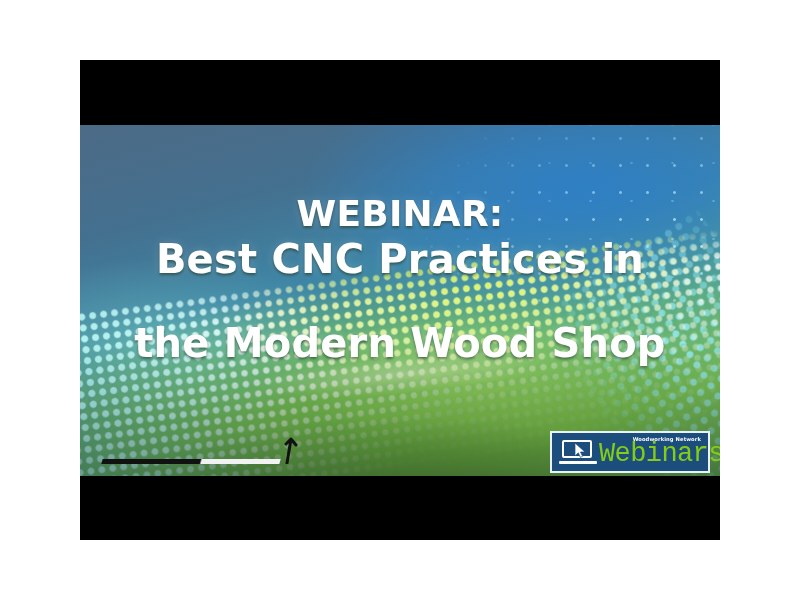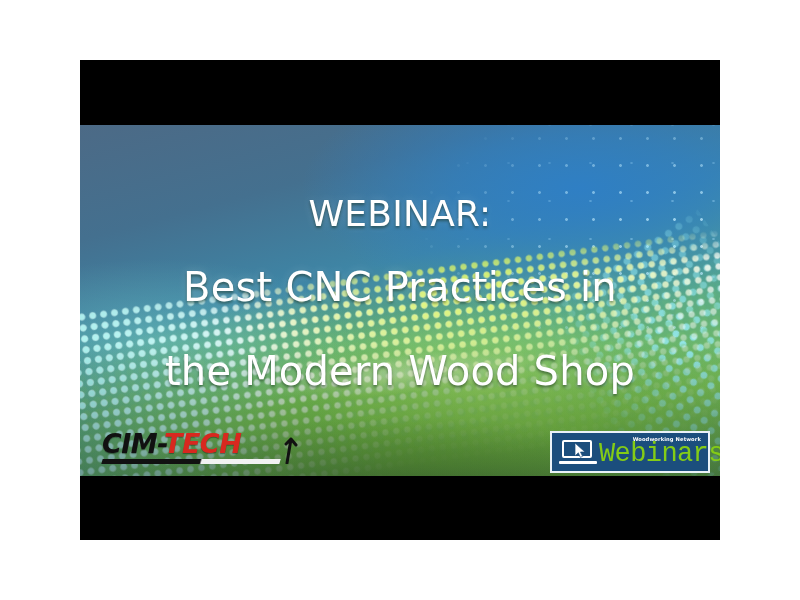--- a/index.html
+++ b/index.html
@@ -160,32 +160,32 @@
 
   
   .headline {
     position: absolute;
     left: 0;
     right: 0;
     top: 19%;
     text-align: center;
     color: #ffffff;
     font-family: "DejaVu Sans", sans-serif;
-    font-weight: 400;
+    font-weight: 700;
     font-size: 37px;
     line-height: 1.20;
     letter-spacing: 0.2px;
     text-shadow:
       0 2px 3px rgba(20,45,25,0.55),
       0 0 10px rgba(255,255,255,0.18);
     white-space: nowrap;
   }
   .headline .hl-line { display: block; }
   .headline .hl-line.l1 { font-size: 36px; }
-  .headline .hl-line.l2 { font-size: 40px; margin-top: 28px; }
+  .headline .hl-line.l2 { font-size: 40px; }
   .headline .hl-line.l3 { font-size: 40px; margin-top: 36px; }
 
   
   .logo-cimtech {
     position: absolute;
     left: 22px;
     bottom: 6px;
     width: 198px;
     height: 40px;
   }
@@ -310,21 +310,20 @@
       <div class="light-streak"></div>
       <div class="slide-bg-vignette"></div>
 
       <div class="headline">
         <span class="hl-line l1">WEBINAR:</span>
         <span class="hl-line l2">Best CNC Practices in</span>
         <span class="hl-line l3">the Modern Wood Shop</span>
       </div>
 
       <div class="logo-cimtech">
-        <div class="cimtech-wordmark"><span class="cimtech-cim">CIM-</span><span class="cimtech-tech">TECH</span></div>
         <svg width="26" height="34" viewBox="0 0 26 34" style="position:absolute;left:172px;top:0;" aria-hidden="true">
           <path d="M13 33 L17 9 M17 9 L12 14 M17 9 L22 15" fill="none" stroke="#111111" stroke-width="3" stroke-linecap="round" stroke-linejoin="round"></path>
         </svg>
         <div class="cimtech-underbar"></div>
       </div>
 
       <div class="logo-webinars">
         <div class="webinars-laptop">
           <div class="screen"></div>
           <div class="base"></div>

